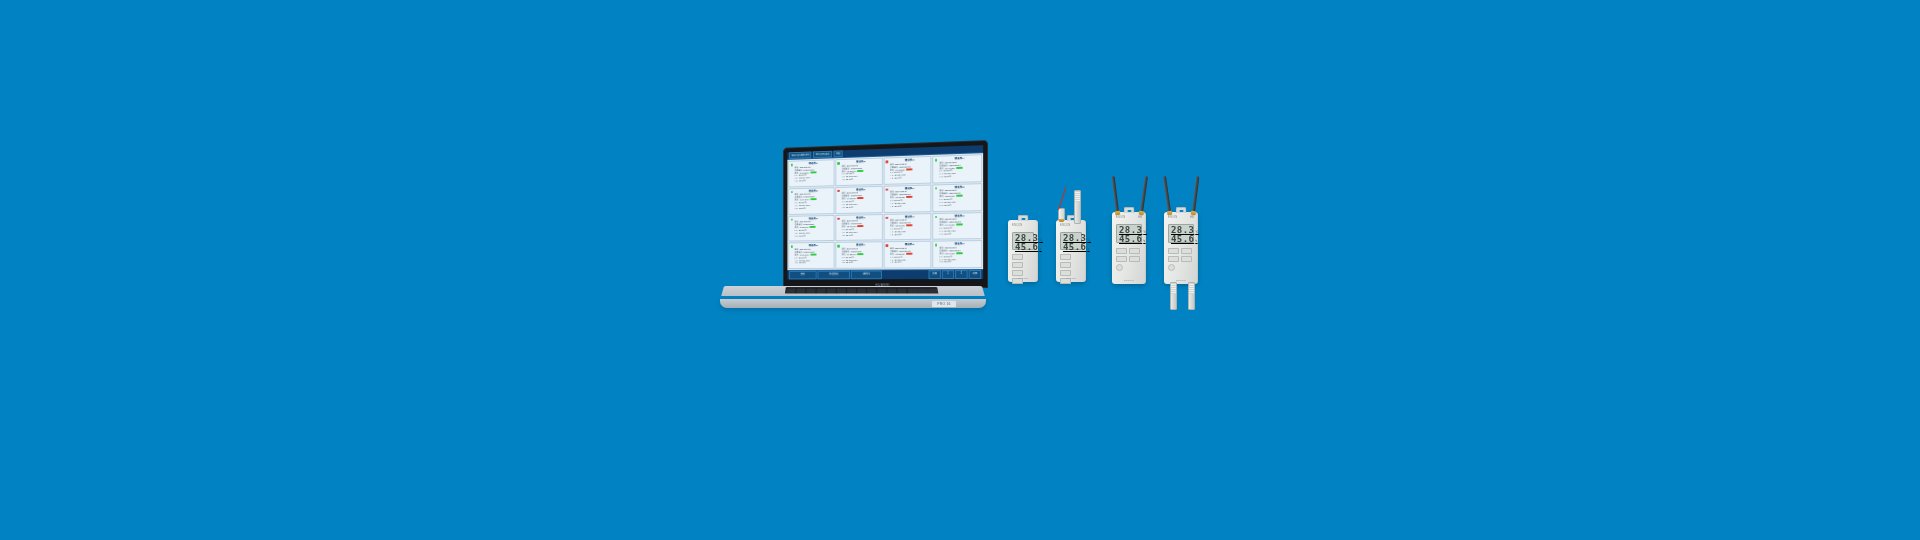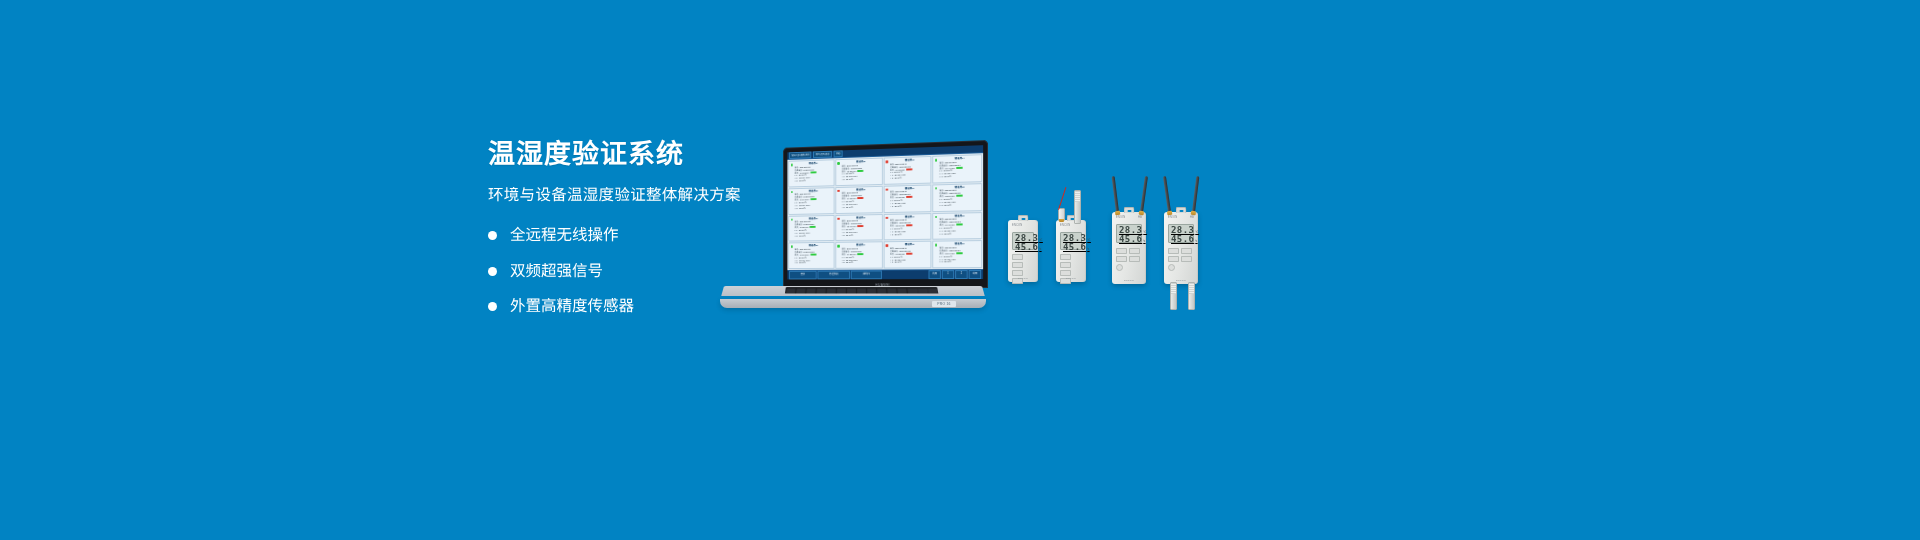--- a/index.html
+++ b/index.html
@@ -229,38 +229,20 @@
   .antenna .base-gold{
     position:absolute;left:-1px;right:-1px;bottom:-3px;height:4px;
     background:linear-gradient(#e0b14a,#b8872a);border-radius:1px;
   }
 </style>
 </head>
 <body>
 
 <div class="banner">
 
-  <div class="copy">
-    <h1 class="title">温湿度验证系统</h1>
-    <p class="subtitle">环境与设备温湿度验证整体解决方案</p>
-    <ul class="bullets">
-      <li>
-        <span class="dot"></span>
-        <span>全远程无线操作</span>
-      </li>
-      <li>
-        <span class="dot"></span>
-        <span>双频超强信号</span>
-      </li>
-      <li>
-        <span class="dot"></span>
-        <span>外置高精度传感器</span>
-      </li>
-    </ul>
-  </div>
 
   <div class="laptop">
     <div class="lid">
       <div class="screen">
 
         <div class="app-topbar">
           <div class="tb">设备列表/数据/曲线</div>
           <div class="tb">导出/打印/报表</div>
           <div class="tb">帮助</div>
         </div>

